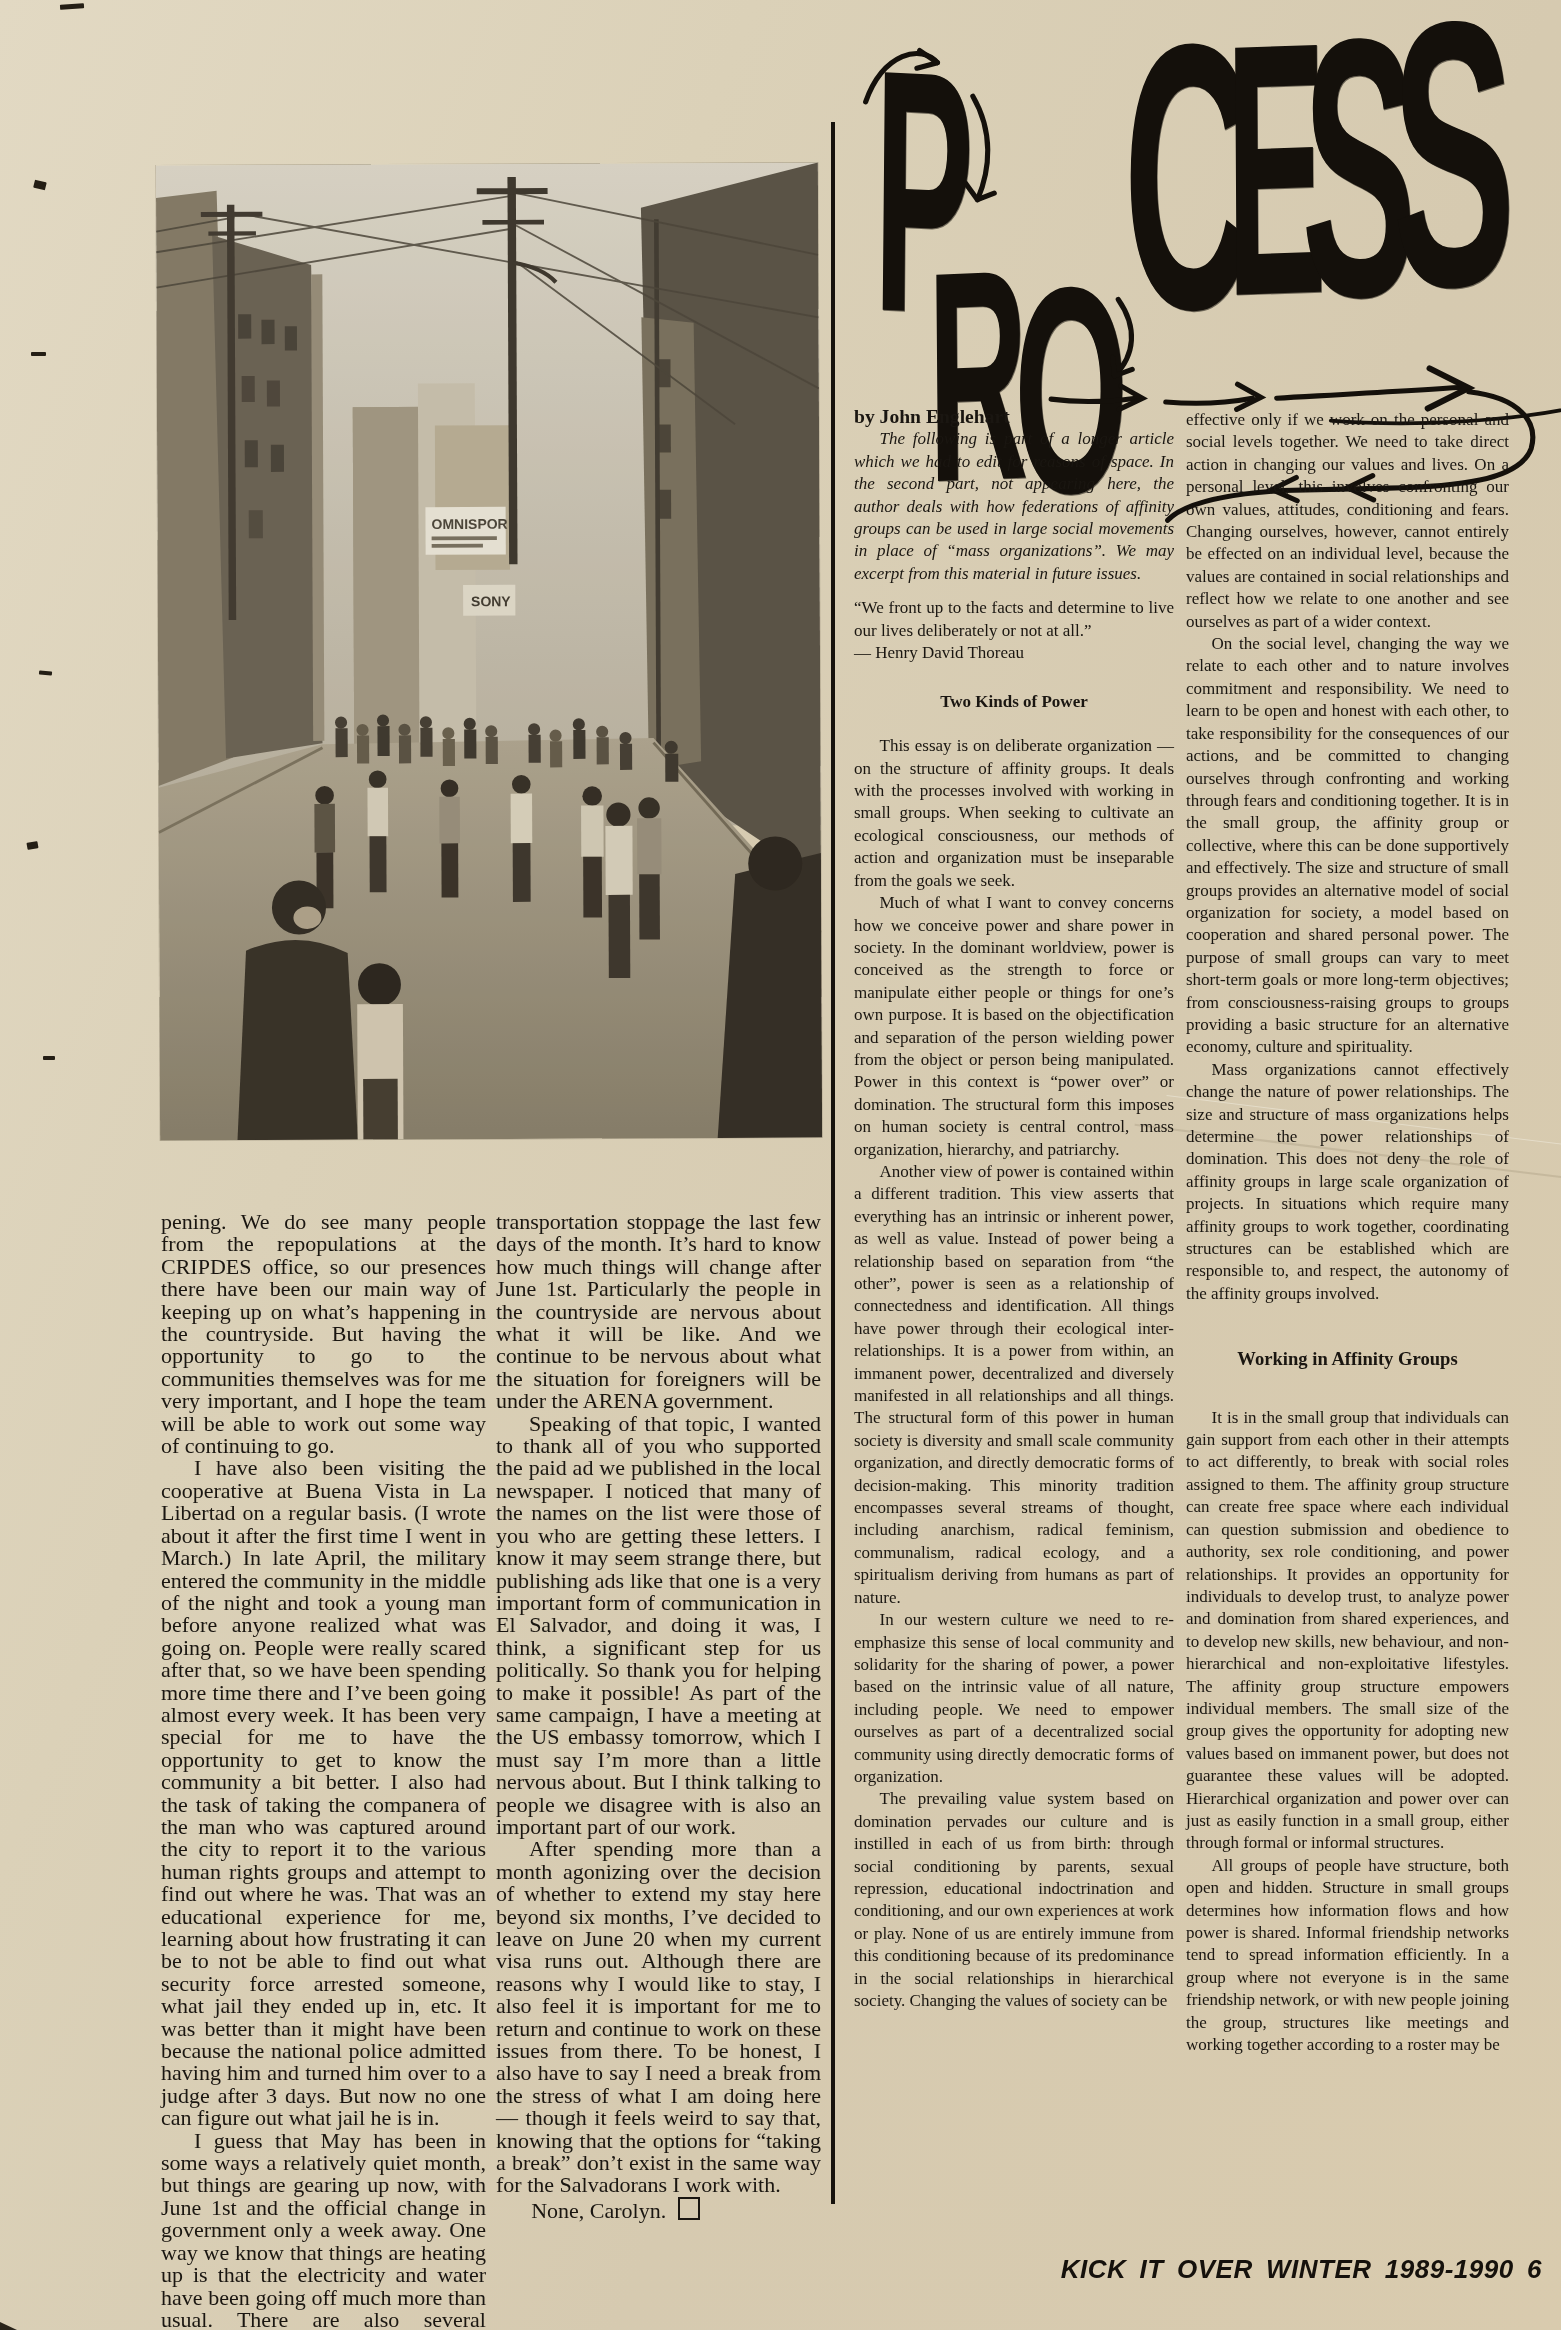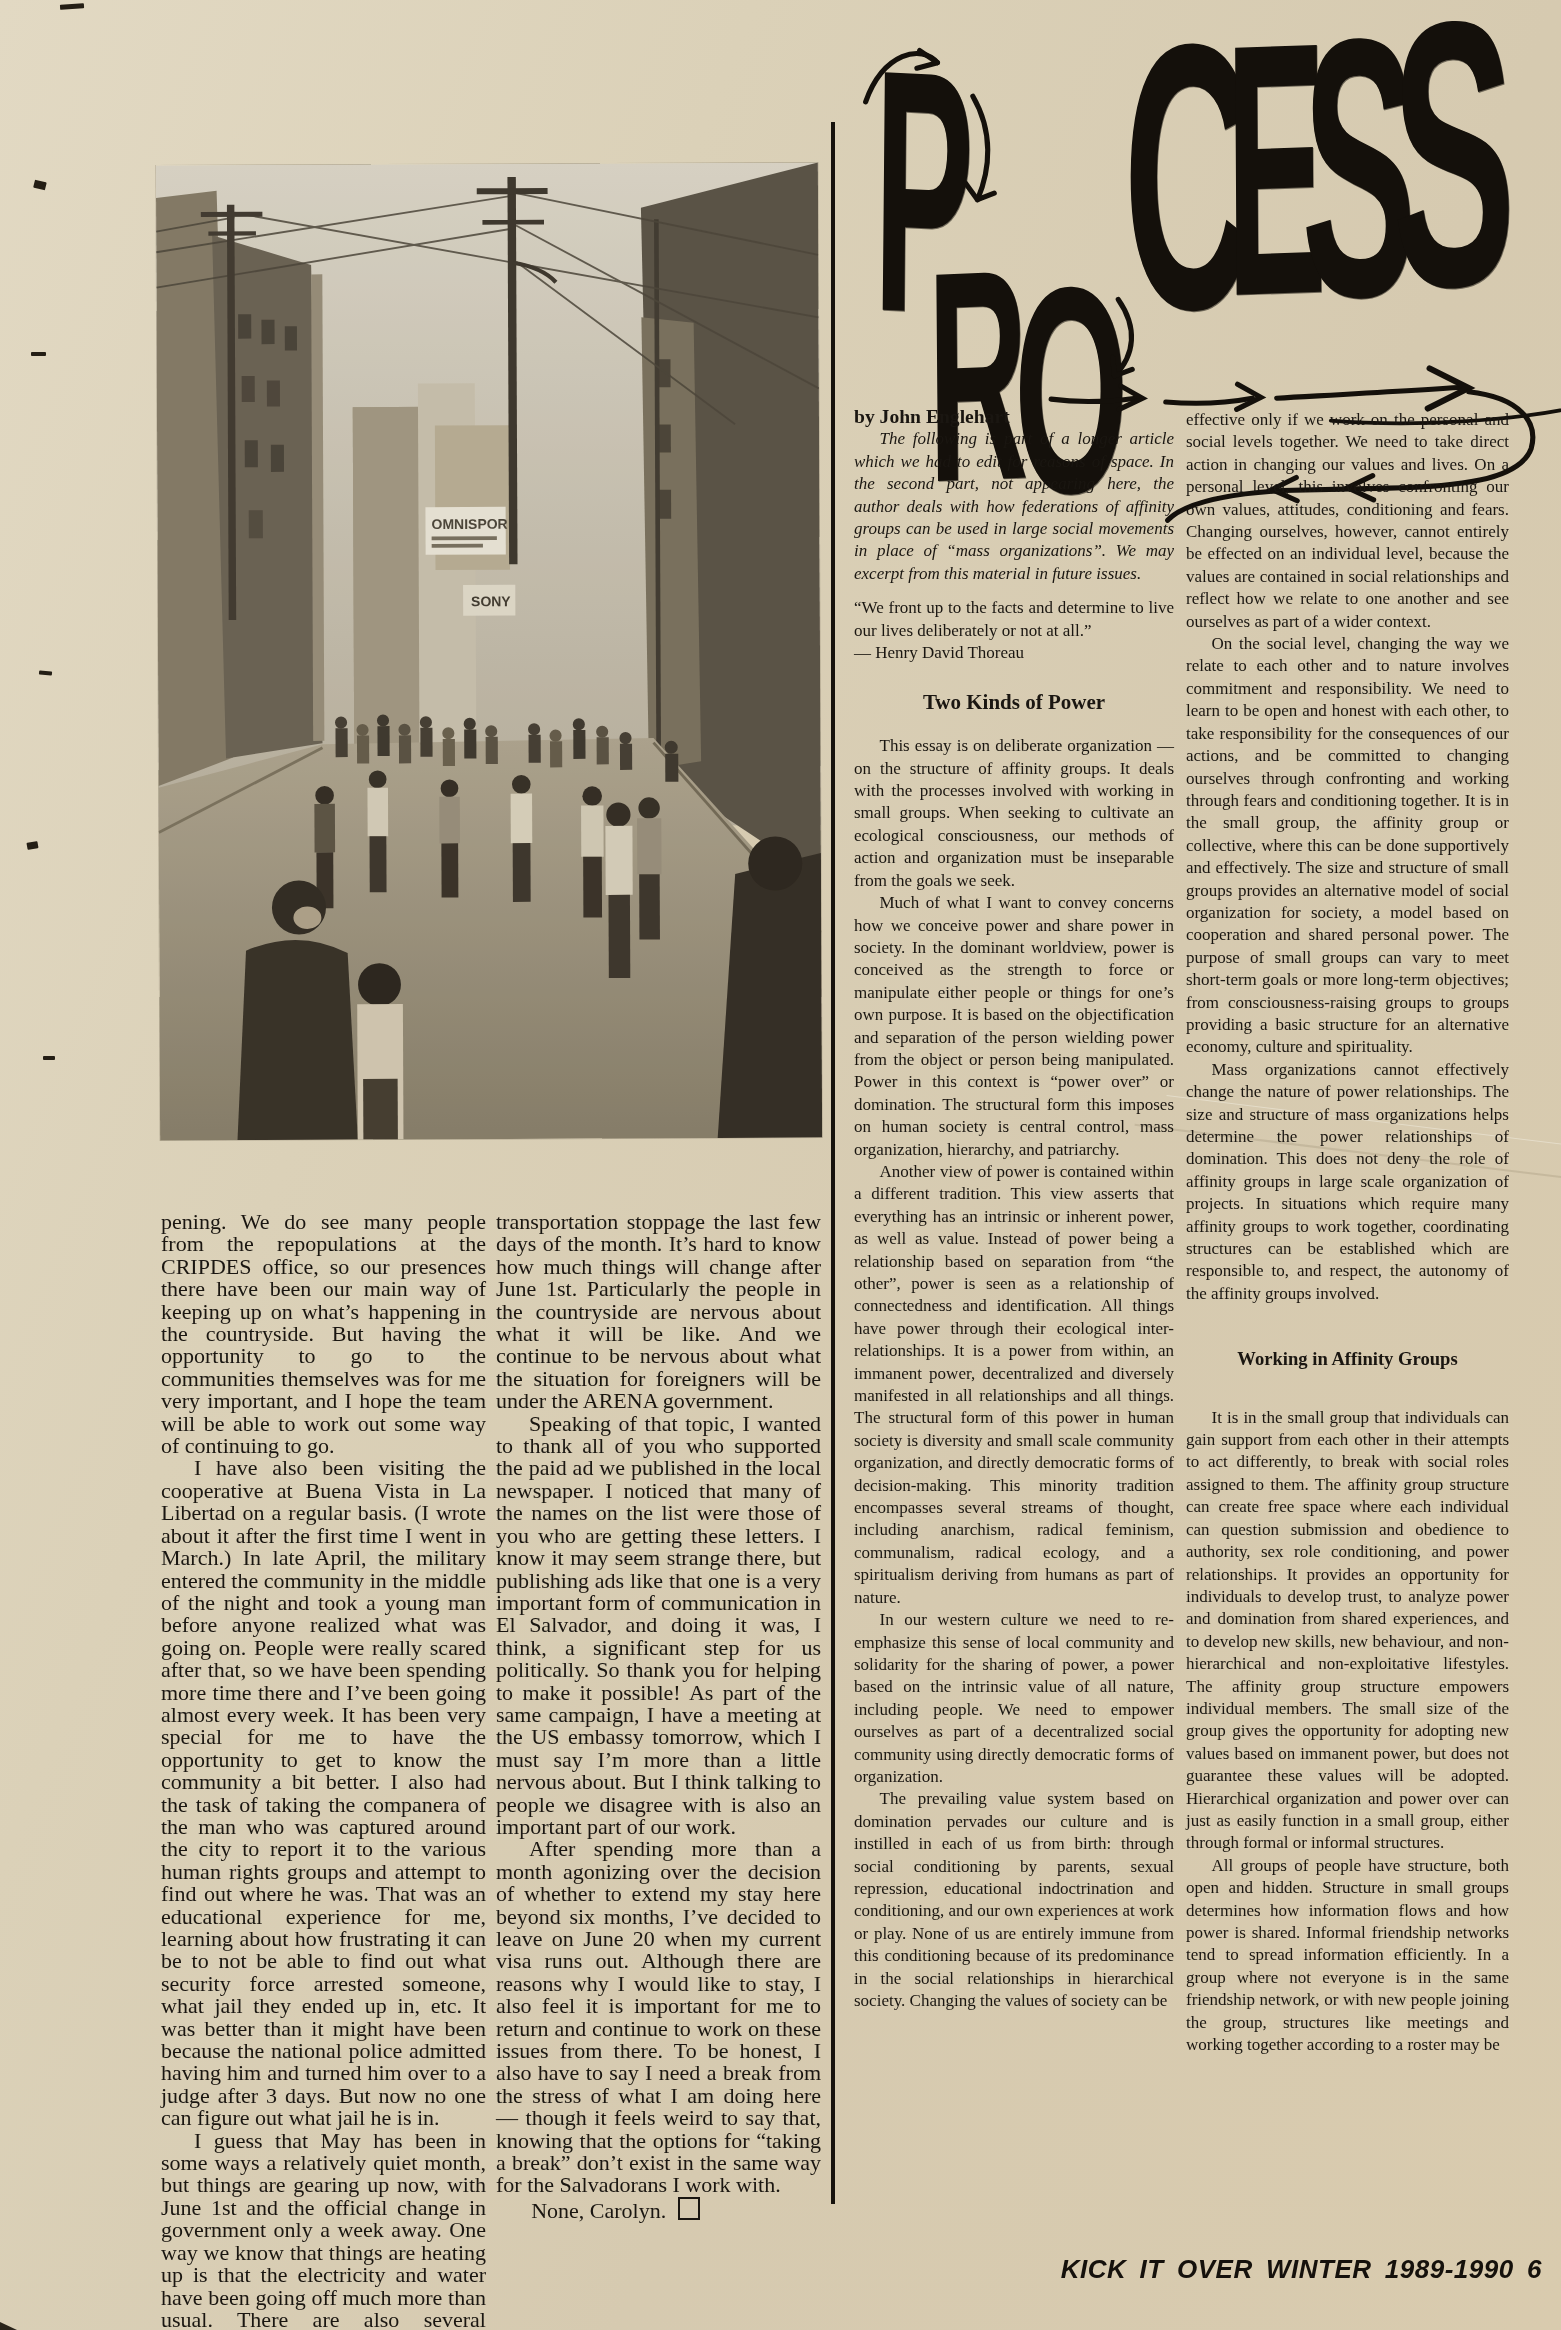--- a/index.html
+++ b/index.html
@@ -25,21 +25,21 @@
   .col p.cont{text-indent:0;}
   .letter-col1{left:161px;top:1211px;width:325px;}
   .letter-col2{left:496px;top:1211px;width:325px;}
   .article-col{left:854px;top:406px;width:320px;font-size:17px;}
   .right-col{left:1186px;top:409px;width:323px;font-size:17px;}
   .byline{font-weight:700;font-size:19.6px;margin:0 0 18.6px 0;text-indent:0 !important;text-align:left;}
   .intro p{font-style:italic;}
   .quoteblock{margin-top:12px;}
   .quoteblock p{text-indent:0;}
   .quoteblock .attr{text-align:left;}
-  h3.kicker{font-size:21px;font-weight:700;text-align:center;margin:27px 0 21.4px 0;}
+  h3.kicker{font-size:17px;font-weight:700;text-align:center;margin:27px 0 21.4px 0;}
   h3.kicker2{font-size:18.6px;font-weight:700;text-align:center;margin:43px 0 36px 0;}
   .signoff{margin-top:26px;text-indent:1.6em !important;text-align:left;}
   .endbox{display:inline-block;width:17.7px;height:19.6px;border:2.3px solid #1a1611;
     vertical-align:-2.8px;margin-left:12px;}
   
   .vrule{position:absolute;left:831px;top:122px;width:4.2px;height:2082px;background:#16120d;}
   
   .bigletter{position:absolute;font-family:"Liberation Sans",sans-serif;font-weight:700;
     color:#14100b;line-height:.78;transform-origin:top left;
     text-shadow:1.4px 0.9px 0 rgba(20,16,11,.55);}

